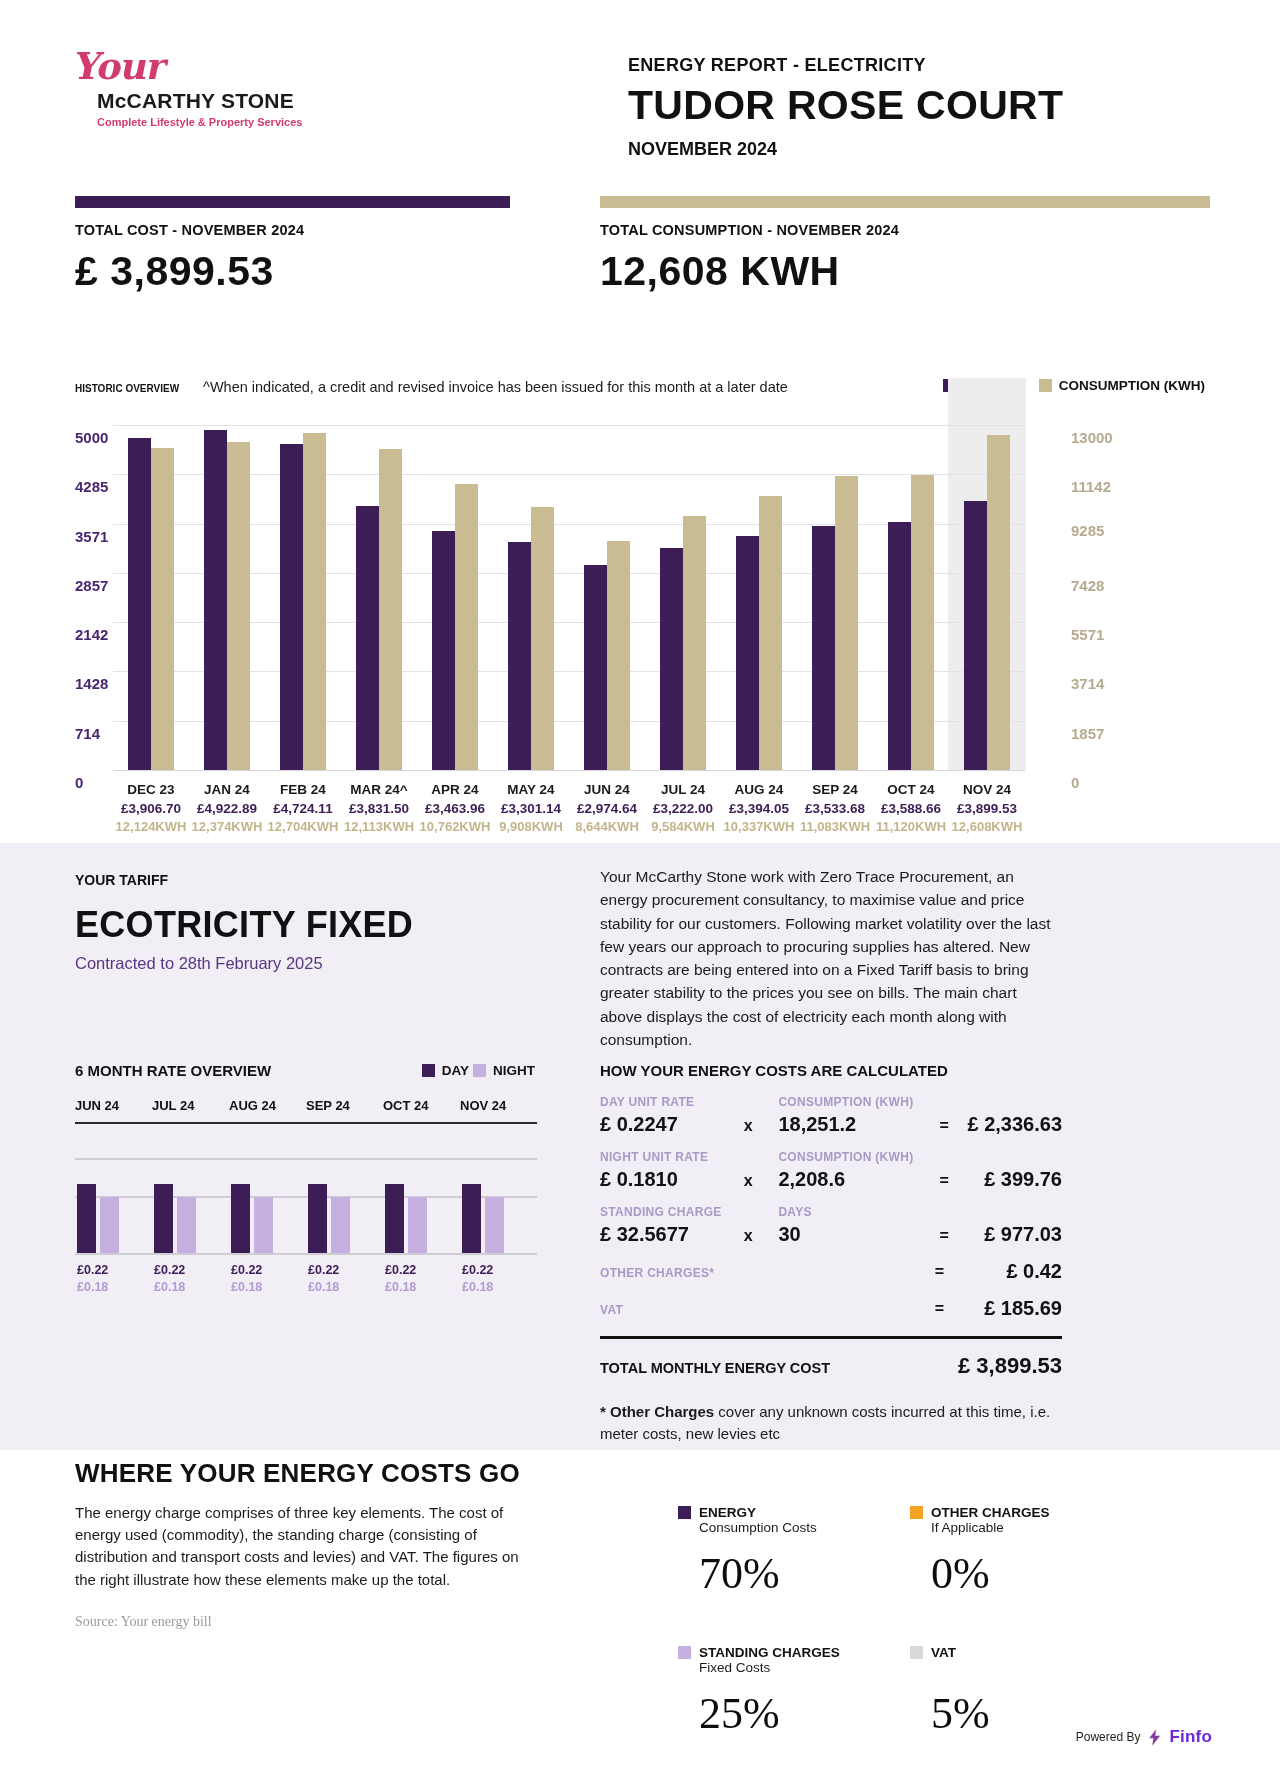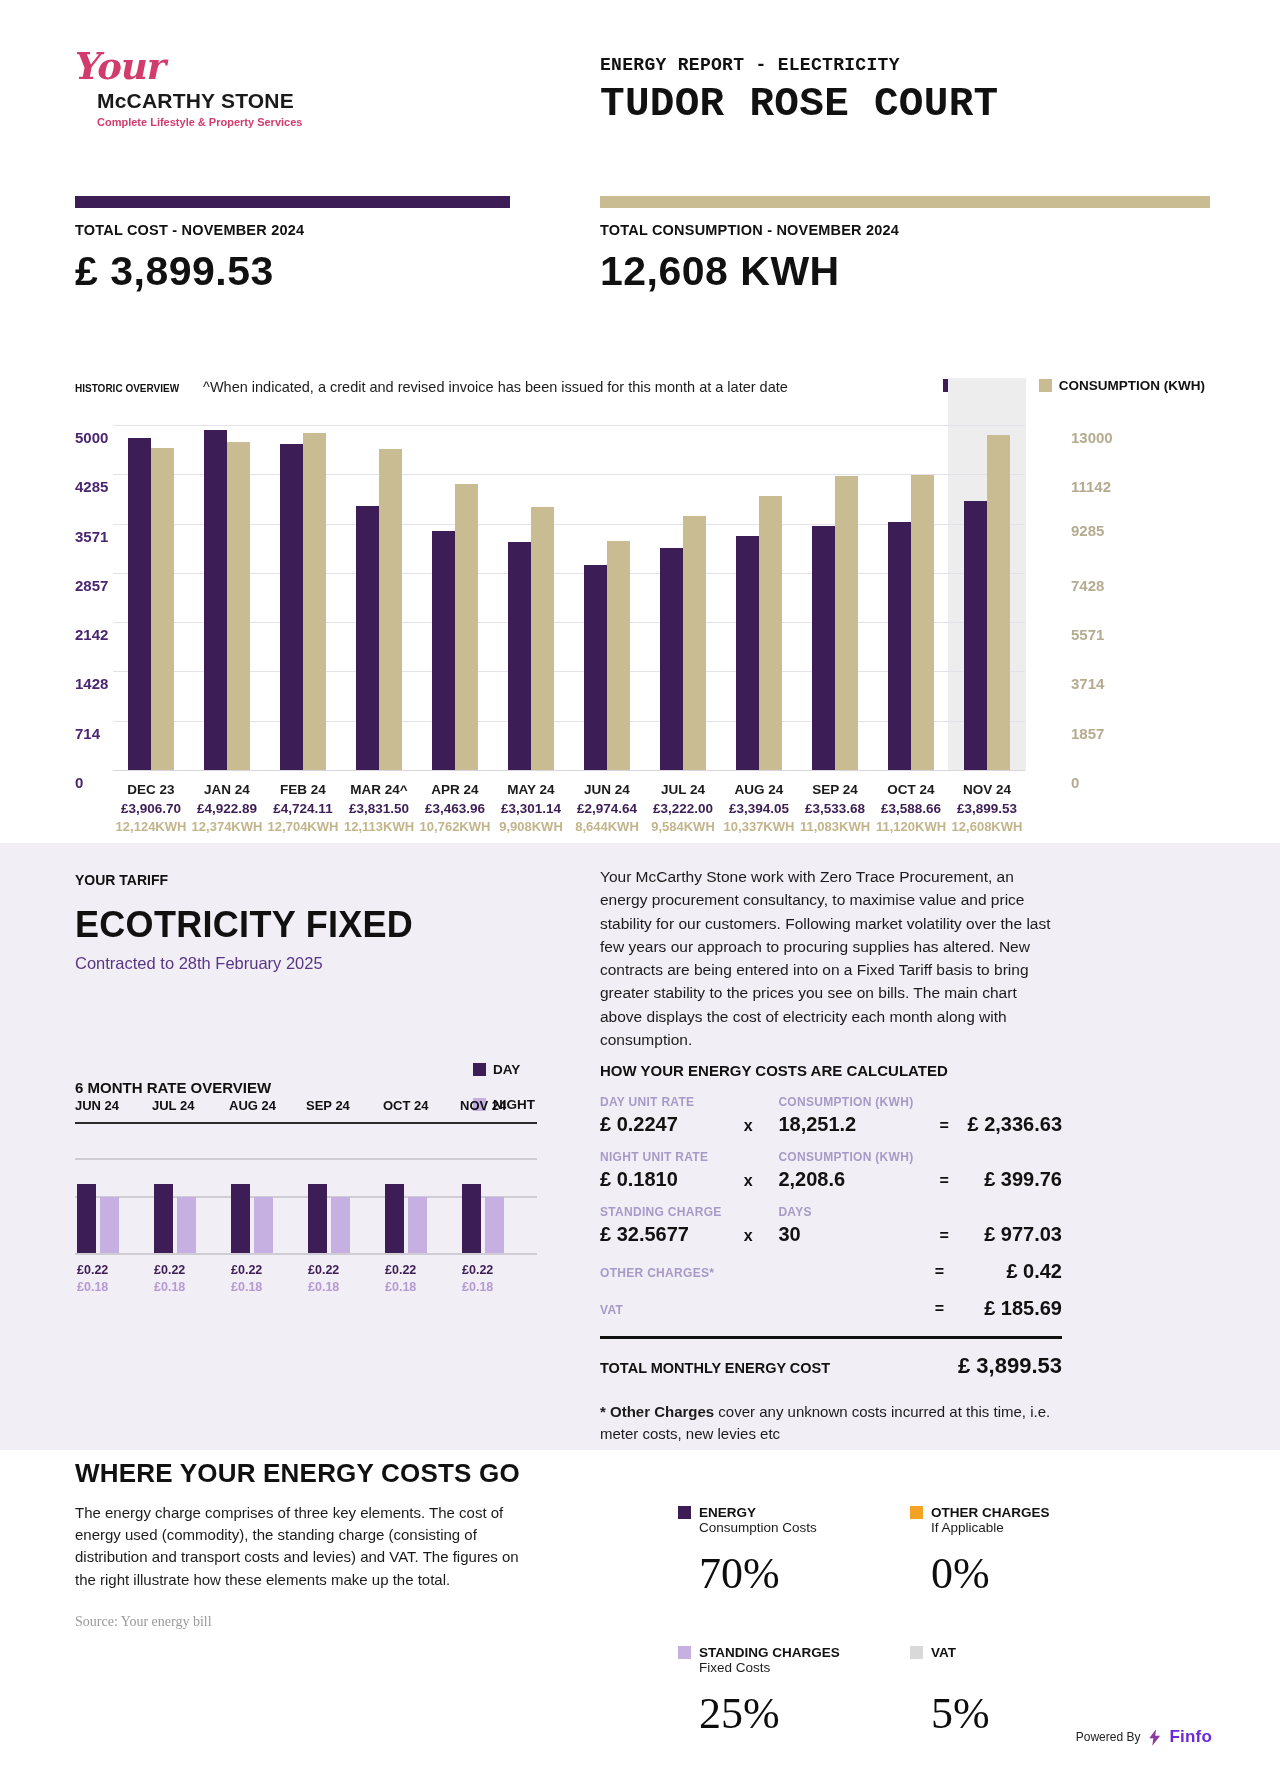--- a/index.html
+++ b/index.html
@@ -7,21 +7,21 @@
   .page {
     position:relative; width:1280px; height:1768px; background:#ffffff;
     font-family:"Liberation Sans", sans-serif; color:#111; overflow:hidden; margin:0 auto;
   }
   
   .logo { position:absolute; left:75px; top:48px; }
   .logo-script { font-family:"DejaVu Serif", serif; font-style:italic; font-weight:700;
     font-size:37px; color:#d23c6d; line-height:1; letter-spacing:-1px;}
   .logo-name { font-size:21px; font-weight:800; color:#1a1a1a; letter-spacing:0.2px; margin:4px 0 3px 22px; }
   .logo-tag  { font-size:11px; font-weight:700; color:#d23c6d; margin-left:22px; }
-  .hdr-right { position:absolute; left:600px; top:55px;font-family:Liberation Mono, monospace; }
+  .hdr-right { position:absolute; left:628px; top:55px; }
   .hdr-type  { font-size:18px; font-weight:800; letter-spacing:0.3px; }
   .hdr-site  { font-size:41px; font-weight:800; letter-spacing:0.3px; margin-top:6px; }
   .hdr-period{ font-size:18px; font-weight:800; margin-top:10px; }
   
   .sumbar { position:absolute; height:12px; top:196px; }
   .sum-label { position:absolute; top:222px; font-size:14.5px; font-weight:800; letter-spacing:0.2px; }
   .sum-value { position:absolute; top:248px; font-size:41px; font-weight:800; letter-spacing:0.5px; }
   
   .hist-head { position:absolute; left:75px; top:378px; width:1130px; display:flex; align-items:baseline; }
   .hist-title { font-size:10px; font-weight:700; }
@@ -44,21 +44,21 @@
   .band { position:absolute; left:0; top:843px; width:1280px; height:607px; background:#f1eef5; }
   
   .tariff { position:absolute; left:75px; top:872px; }
   .tariff-kicker { font-size:14px; font-weight:800; }
   .tariff-name { font-size:36px; font-weight:800; margin-top:16px; letter-spacing:0.3px; }
   .tariff-sub { font-size:16.5px; color:#583585; margin-top:8px; }
   .about { position:absolute; left:600px; top:865px; width:462px; font-size:15.5px; line-height:1.5; color:#1b1b1b; }
   
   .rate-head { position:absolute; left:75px; top:1062px; width:460px; display:flex; align-items:center; }
   .rate-title { font-size:15px; font-weight:800; }
-  .rate-legend { margin-left:auto; display:flex; gap:20px;flex-direction:column; }
+  .rate-legend { margin-left:auto; display:flex; gap:4px; }
   .rate-chart { position:absolute; left:75px; top:1098px; width:462px; height:210px; }
   .rc-month { position:absolute; top:0; font-size:13px; font-weight:700; }
   .rc-rule { position:absolute; top:24px; left:0; width:462px; height:2px; background:#2b2b2b; }
   .rc-grid { position:absolute; left:0; width:462px; height:1.5px; background:#cfccd4; }
   .rc-val-day { position:absolute; font-size:12.5px; font-weight:800; color:#3c1d56; }
   .rc-val-night{ position:absolute; font-size:12.5px; font-weight:800; color:#b49ad2; }
   
   .calc { position:absolute; left:600px; top:1062px; width:462px; }
   .calc-title { font-size:15px; font-weight:800; }
   .calc-rows { margin-top:16px; }
@@ -97,20 +97,21 @@
 <div class="page">
 
   <div class="logo">
     <div class="logo-script">Your</div>
     <div class="logo-name">McCARTHY STONE</div>
     <div class="logo-tag">Complete Lifestyle &amp; Property Services</div>
   </div>
   <div class="hdr-right">
     <div class="hdr-type">ENERGY REPORT - ELECTRICITY</div>
     <div class="hdr-site">TUDOR ROSE COURT</div>
+    <div class="hdr-period">NOVEMBER 2024</div>
   </div>
 
   <div class="sumbar" style="left:75px; width:435px; background:#3c1d56;"></div>
   <div class="sum-label" style="left:75px;">TOTAL COST - NOVEMBER 2024</div>
   <div class="sum-value" style="left:75px;">£ 3,899.53</div>
   <div class="sumbar" style="left:600px; width:610px; background:#c9bc93;"></div>
   <div class="sum-label" style="left:600px;">TOTAL CONSUMPTION - NOVEMBER 2024</div>
   <div class="sum-value" style="left:600px;">12,608 KWH</div>
 
   <div class="hist-head">

